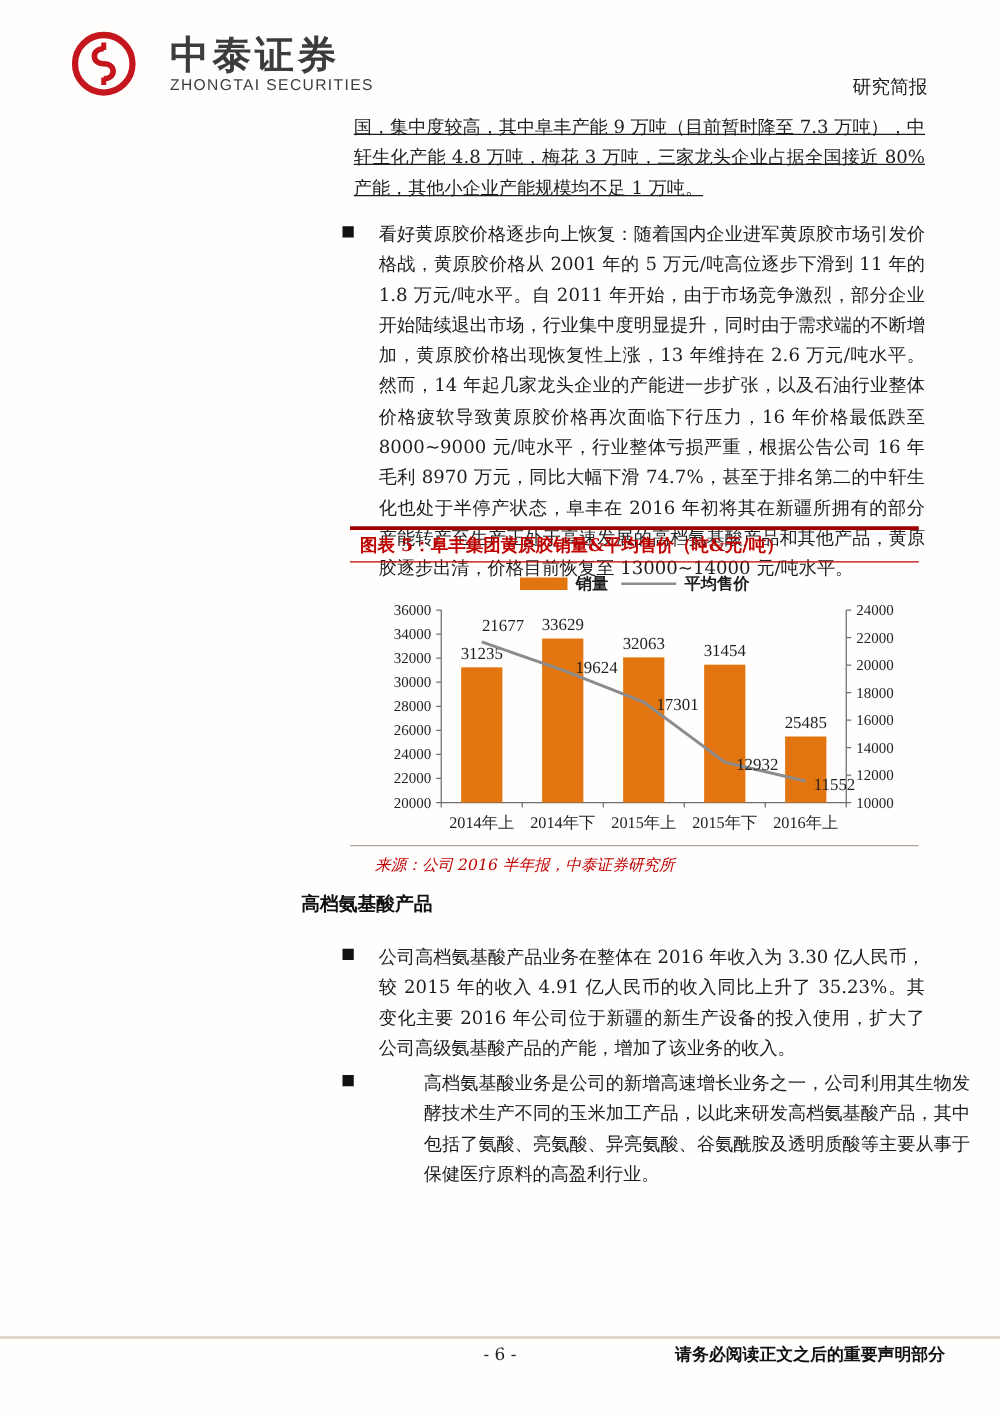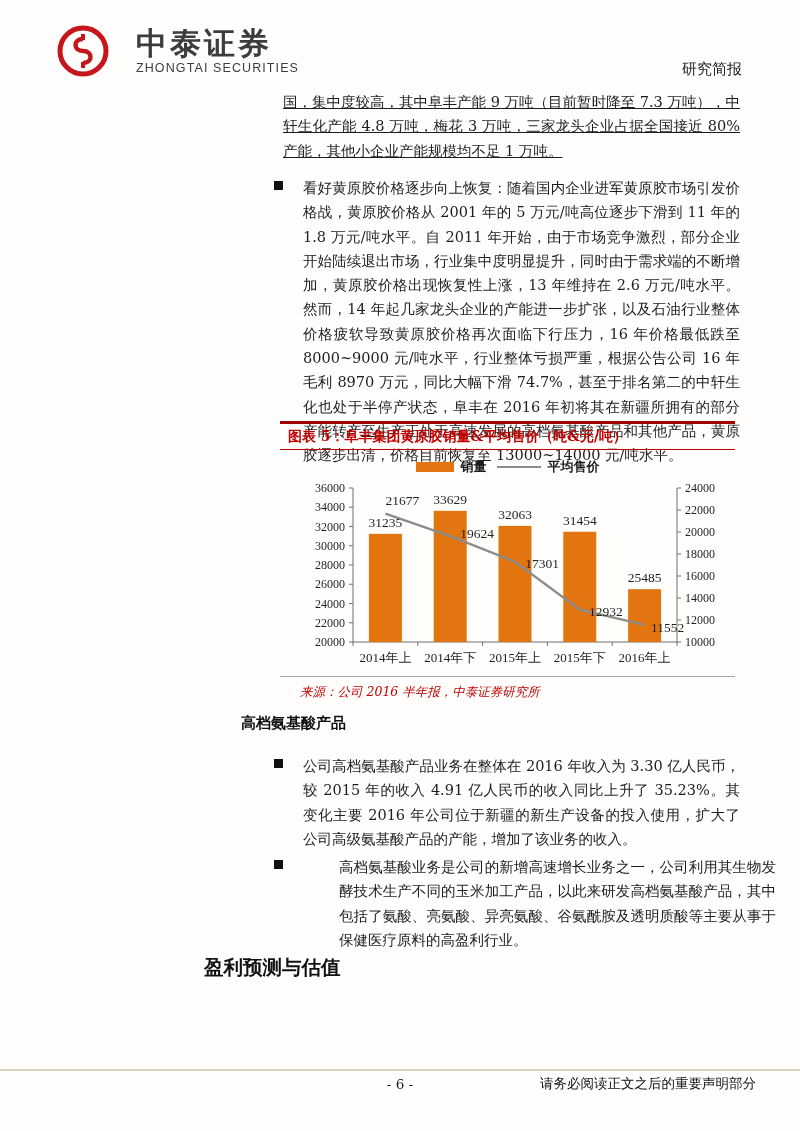--- a/index.html
+++ b/index.html
@@ -28,21 +28,21 @@
   .legend{display:flex;justify-content:center;align-items:center;gap:10px;padding:8px 0 2px 0;font-size:13px;color:#1d1d1d;font-weight:bold;}
   .legend .swatch-bar{width:38px;height:10px;}
   .legend .swatch-line{width:44px;height:2px;}
   .legend .lgroup{display:flex;align-items:center;gap:7px;}
   #chart-box{position:relative;height:196px;}
   .fig-botrule{height:1px;background:#a9a4a0;margin-top:2px;}
   .fig-source{color:#c00000;font-size:12.5px;padding:7px 0 0 20px;font-style:italic;}
   
   .footer-rule{position:absolute;left:0;top:1069px;width:800px;height:2px;background:#d9d1c0;}
   .page-num{position:absolute;left:0;top:1076px;width:800px;text-align:center;font-size:13.5px;color:#222;}
-  .disclaimer{position:absolute;right:44px;top:1075px;font-size:13.5px;font-weight:normal;color:#111;}
+  .disclaimer{position:absolute;right:44px;top:1075px;font-size:13.5px;font-weight:bold;color:#111;}
   text{font-family:"Liberation Serif","DejaVu Serif",serif;}
 </style>
 </head>
 <body>
 
 <div id="page">
 
   <div id="logo">
     <span>
       <svg width="54" height="54" viewBox="0 0 54 54">
@@ -148,19 +148,18 @@
   </div>
 
   <div class="sec-head" style="left:241px;top:714px;">高档氨基酸产品</div>
 
   <div class="bullet-marker" style="left:274px;top:759px;"></div>
   <div class="para" style="left:303px;top:754px;width:437px;">公司高档氨基酸产品业务在整体在 2016 年收入为 3.30 亿人民币，较 2015 年的收入 4.91 亿人民币的收入同比上升了 35.23%。其变化主要 2016 年公司位于新疆的新生产设备的投入使用，扩大了公司高级氨基酸产品的产能，增加了该业务的收入。</div>
 
   <div class="bullet-marker" style="left:274px;top:860px;"></div>
   <div class="para" style="left:303px;top:855px;width:437px;margin-left:36px;">高档氨基酸业务是公司的新增高速增长业务之一，公司利用其生物发酵技术生产不同的玉米加工产品，以此来研发高档氨基酸产品，其中包括了氨酸、亮氨酸、异亮氨酸、谷氨酰胺及透明质酸等主要从事于保健医疗原料的高盈利行业。</div>
 
-  <div class="sec-head-lg" style="left:204px;top:954px;">盈利预测与估值</div>
 
   <div class="footer-rule"></div>
   <div class="page-num">- 6 -</div>
   <div class="disclaimer">请务必阅读正文之后的重要声明部分</div>
 
 </div>
 
 </body></html>

